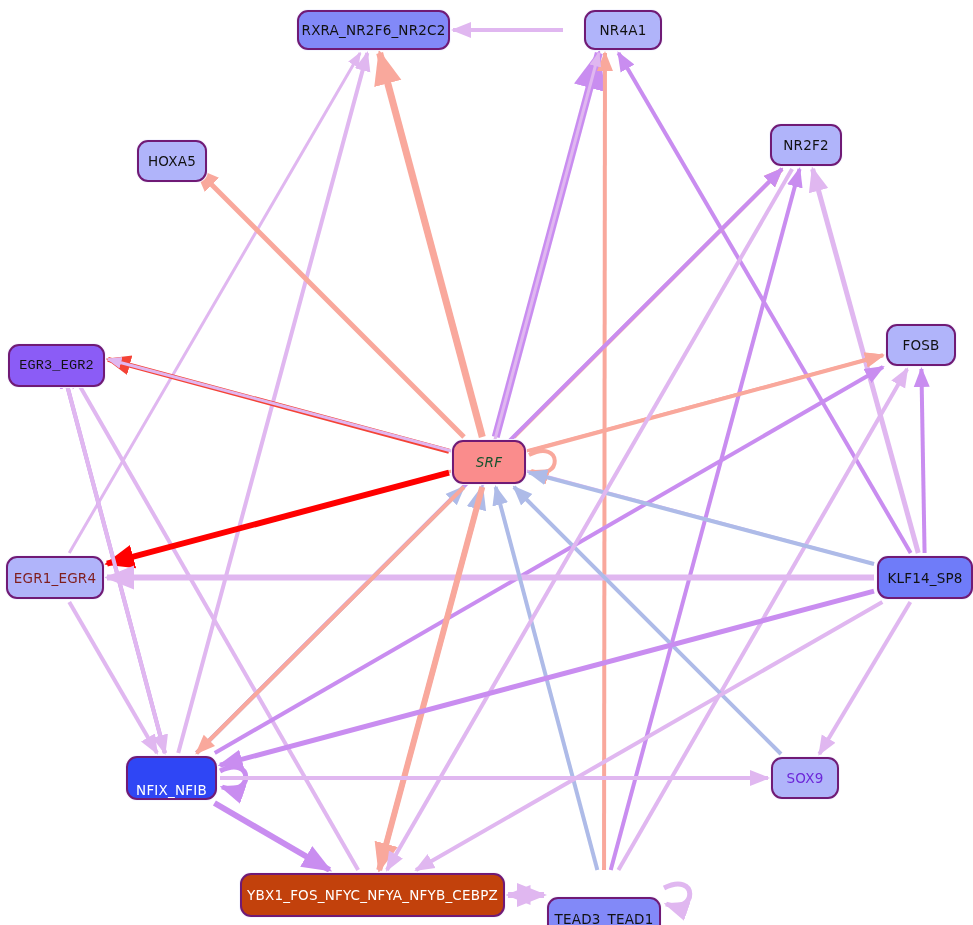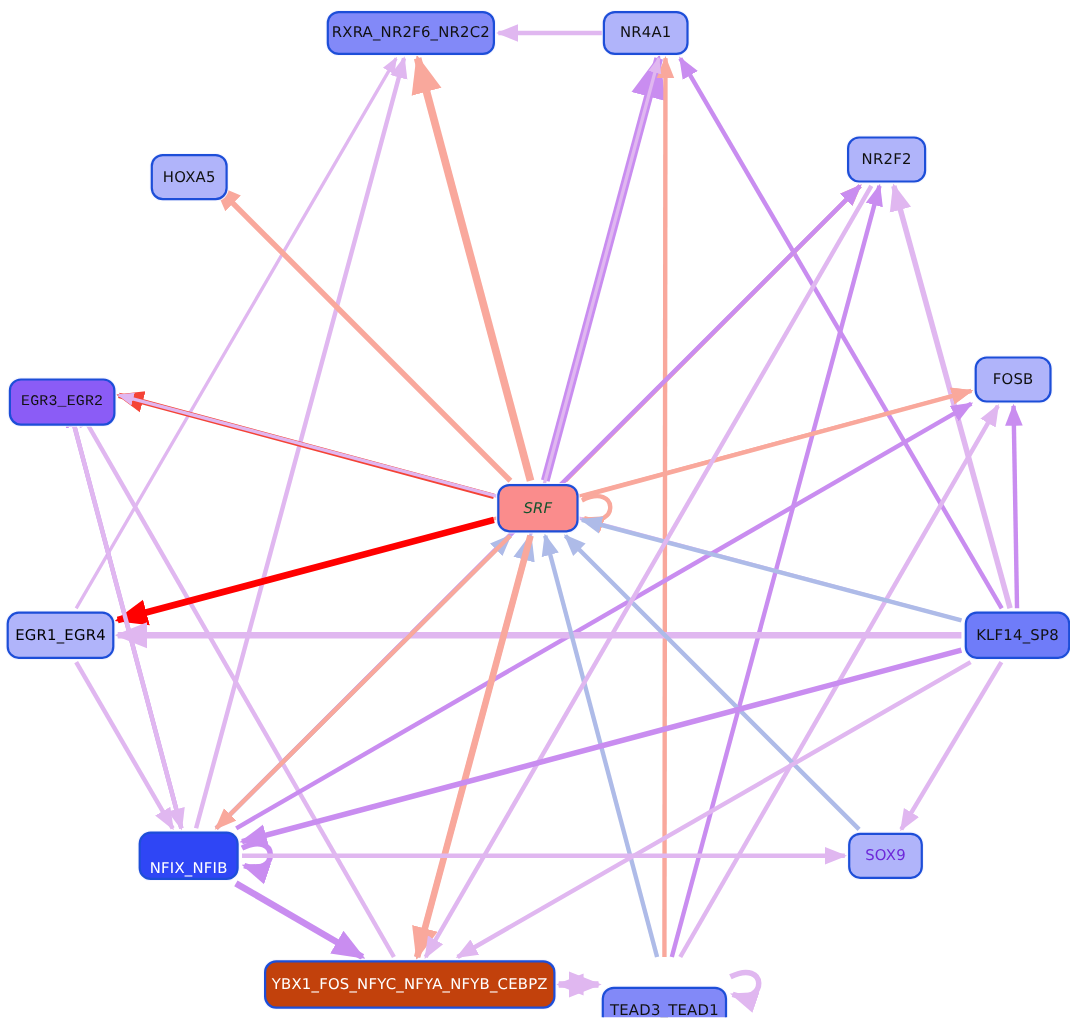--- a/index.html
+++ b/index.html
@@ -1,20 +1,20 @@
 <!DOCTYPE html>
 <html><head>
 <meta charset="utf-8">
 <style>
   html,body{margin:0;padding:0;background:#ffffff;}
   #canvas{position:relative;width:973px;height:925px;background:#ffffff;
           font-family:"DejaVu Sans","Liberation Sans",sans-serif;overflow:hidden;}
   #net{position:absolute;left:0;top:0;width:973px;height:925px;}
   .node{position:absolute;box-sizing:border-box;display:flex;align-items:center;
-        justify-content:center;border-radius:11px;border:2px solid #1d4ed8;
+        justify-content:center;border-radius:11px;border:2px solid #701a75;
         box-shadow:0 0 0 1px rgba(245,245,255,.9);
         font-size:13.5px;letter-spacing:.2px;white-space:nowrap;}
 </style>
 </head>
 <body>
 
 <div id="canvas">
   <svg id="net" xmlns="http://www.w3.org/2000/svg" viewBox="0 0 973 925">
       <defs>
         <marker id="ah0" viewBox="0 0 10 10" refX="9" refY="5" markerWidth="5" markerHeight="5" orient="auto-start-reverse" markerUnits="strokeWidth">
@@ -78,39 +78,39 @@
       <path d="M874,591.0706702057067 L220,765.0945587259456" stroke="#c98df0" stroke-width="5" fill="none" stroke-linecap="butt" marker-end="url(#ah2)"></path>
       <path d="M63.01445086705202,370 L164.85260115606937,753" stroke="#e0b7f0" stroke-width="4" fill="none" stroke-linecap="butt" marker-end="url(#ah0)"></path>
       <path d="M69.2356608478803,602 L156.97381546134665,753" stroke="#e0b7f0" stroke-width="4" fill="none" stroke-linecap="butt" marker-end="url(#ah0)"></path>
       <path d="M910.3366583541147,602 L819.3640897755611,754" stroke="#e0b7f0" stroke-width="4" fill="none" stroke-linecap="butt" marker-end="url(#ah0)"></path>
       <path d="M220,778 L768,778" stroke="#e0b7f0" stroke-width="4" fill="none" stroke-linecap="butt" marker-end="url(#ah0)"></path>
     </svg>
   <div id="nodes">
       <div class="node" style="left: 297px; top: 10px; width: 153px; height: 40px; background: rgb(130, 137, 248); color: rgb(17, 17, 17);">
         <span>RXRA_NR2F6_NR2C2</span>
       </div>
-      <div class="node" style="left: 548px; top: 10px; width: 78px; height: 40px; background: rgb(176, 180, 250); color: rgb(17, 17, 17);">
+      <div class="node" style="left: 584px; top: 10px; width: 78px; height: 40px; background: rgb(176, 180, 250); color: rgb(17, 17, 17);">
         <span>NR4A1</span>
       </div>
       <div class="node" style="left: 137px; top: 140px; width: 70px; height: 42px; background: rgb(176, 180, 250); color: rgb(17, 17, 17);">
         <span>HOXA5</span>
       </div>
       <div class="node" style="left: 770px; top: 124px; width: 72px; height: 42px; background: rgb(176, 180, 250); color: rgb(17, 17, 17);">
         <span>NR2F2</span>
       </div>
       <div class="node" style="left: 8px; top: 344px; width: 97px; height: 43px; background: #8b5cf6; color: rgb(17, 17, 17); font-family: Liberation Mono, monospace;">
         <span>EGR3_EGR2</span>
       </div>
       <div class="node" style="left: 886px; top: 324px; width: 70px; height: 42px; background: rgb(176, 180, 250); color: rgb(17, 17, 17); justify-content: center;">
         <span>FOSB</span>
       </div>
       <div class="node" style="left: 452px; top: 440px; width: 74px; height: 44px; background: rgb(250, 140, 140); color: #14532d; font-style: italic;">
         <span>SRF</span>
       </div>
-      <div class="node" style="left: 6px; top: 556px; width: 98px; height: 43px; background: rgb(176, 180, 250); color: #000000;">
+      <div class="node" style="left: 6px; top: 556px; width: 98px; height: 43px; background: rgb(176, 180, 250); color: #7f1d1d;">
         <span>EGR1_EGR4</span>
       </div>
       <div class="node" style="left: 877px; top: 556px; width: 96px; height: 43px; background: rgb(111, 124, 249); color: rgb(17, 17, 17);">
         <span>KLF14_SP8</span>
       </div>
       <div class="node" style="left: 126px; top: 756px; width: 91px; height: 44px; background: rgb(47, 70, 245); color: rgb(255, 255, 255); align-items: flex-end;">
         <span>NFIX_NFIB</span>
       </div>
       <div class="node" style="left: 771px; top: 757px; width: 68px; height: 42px; background: rgb(176, 180, 250); color: #6d28d9;">
         <span>SOX9</span>

